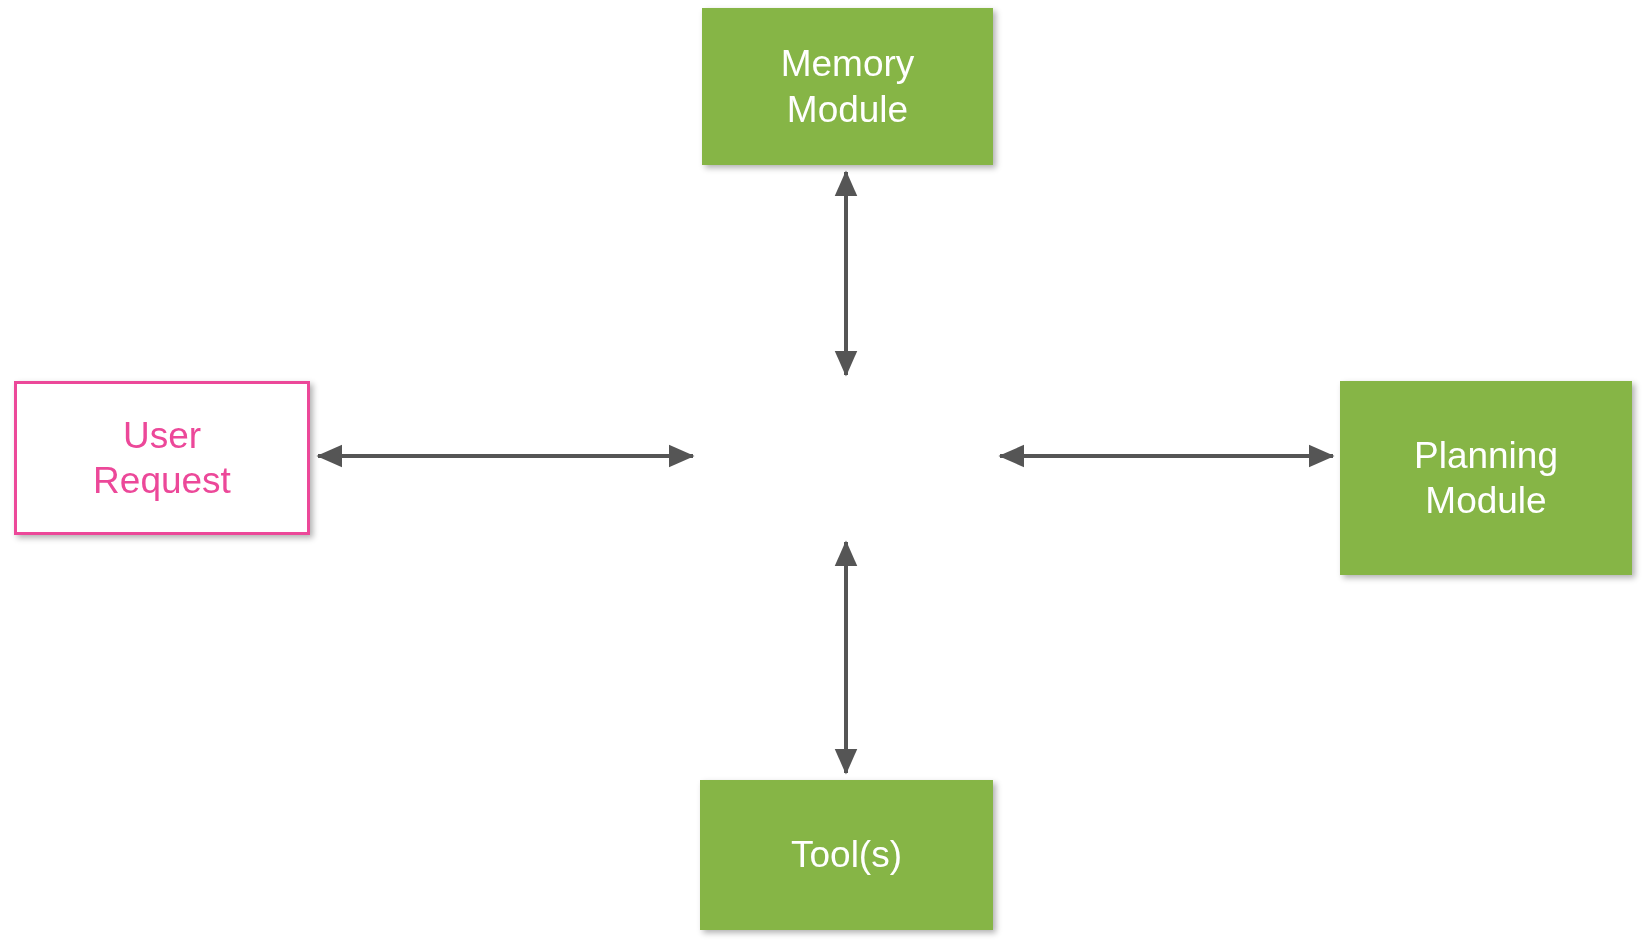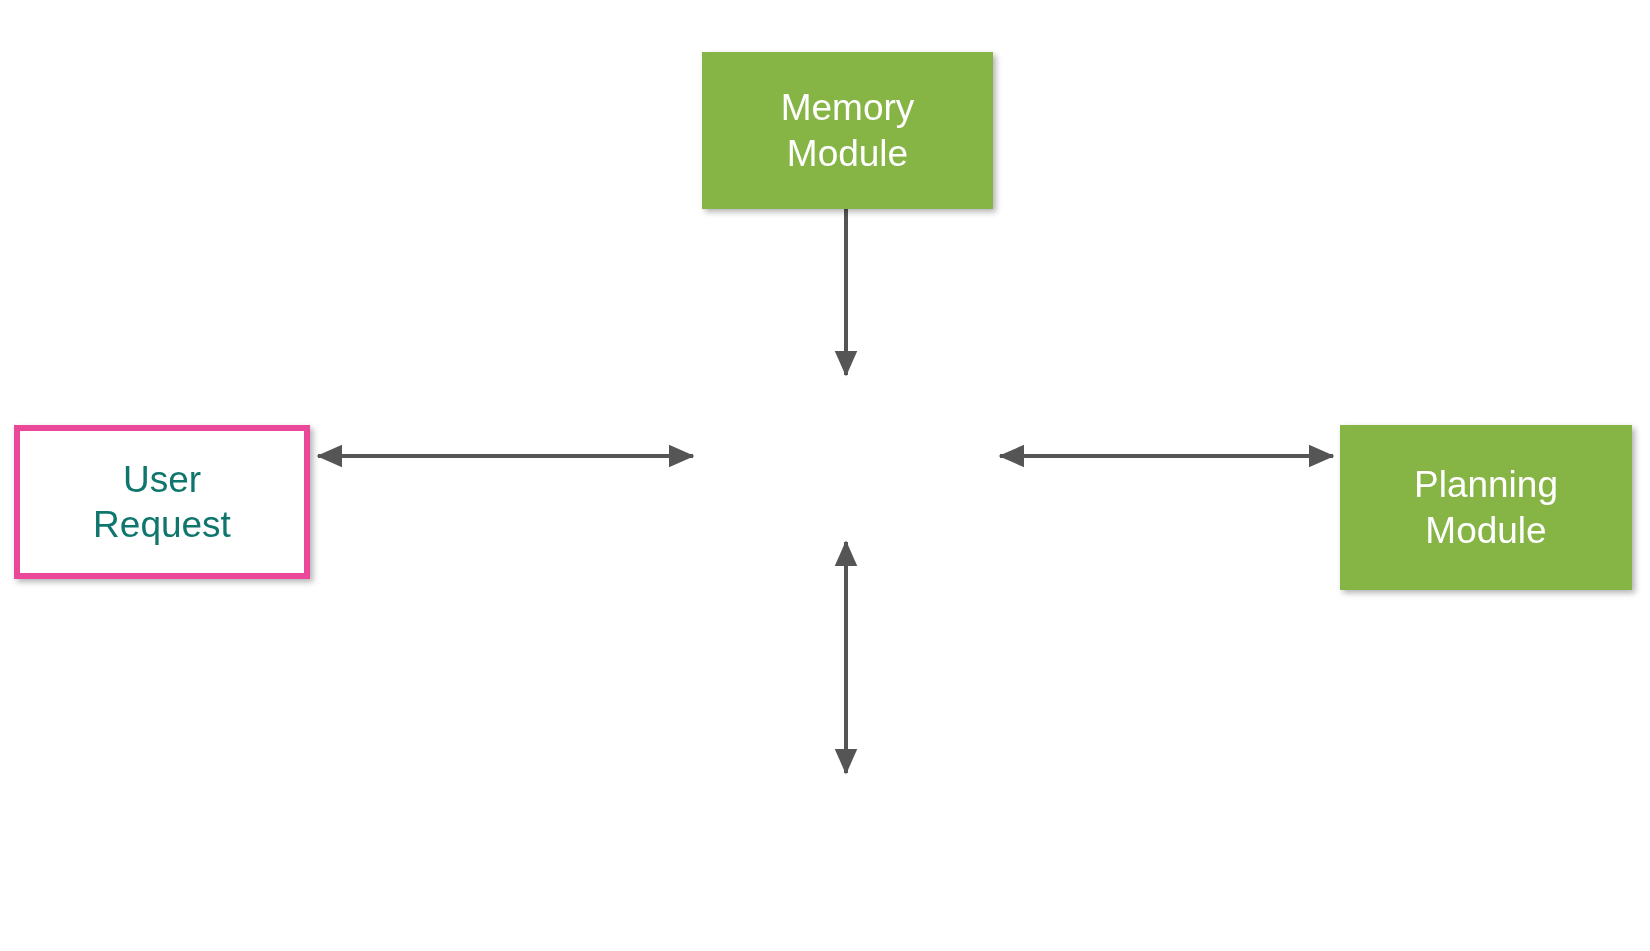--- a/index.html
+++ b/index.html
@@ -19,52 +19,51 @@
   }
   .node {
     position: absolute;
     display: flex;
     align-items: center;
     justify-content: center;
     text-align: center;
     line-height: 1.22;
     box-sizing: border-box;
     white-space: pre-line;
-    margin-top: 44px;
   }
   .node-green {
     background: #86b546;
     color: #ffffff;
     font-size: 37px;
     box-shadow: 3px 3px 6px rgba(0,0,0,0.30);
   }
   .node-white {
     background: #ffffff;
-    color: #0f766e;
+    color: #ec4899;
     font-size: 37px;
-    border: 6px solid #ec4899;
+    border: 3px solid #ec4899;
     box-shadow: 3px 3px 6px rgba(0,0,0,0.30);
   }
   .node-label {
     display: block;
     width: 100%;
   }
   svg.connectors {
     position: absolute;
     left: 0;
     top: 0;
     width: 1650px;
     height: 951px;
     pointer-events: none;
   }
   
   #node-memory   { left: 702px;  top: 8px;   width: 291px; height: 157px; }
   #node-core     { left: 700px;  top: 382px; width: 293px; height: 153px; }
   #node-user     { left: 14px;   top: 381px; width: 296px; height: 154px; }
-  #node-planning { left: 1340px; top: 381px; width: 292px; height: 165px; }
+  #node-planning { left: 1340px; top: 381px; width: 292px; height: 194px; }
   #node-tools    { left: 700px;  top: 780px; width: 293px; height: 150px; }
 </style>
 </head>
 <body>
 
 <div id="canvas">
 
   <svg class="connectors" viewBox="0 0 1650 951" xmlns="http://www.w3.org/2000/svg">
     <defs>
       <marker id="arrow-end" viewBox="0 0 10 10" refX="9.4" refY="5" markerWidth="6.4" markerHeight="6.4" orient="auto-start-reverse">
@@ -98,14 +97,17 @@
   <div class="node node-white" id="node-user">
     <span class="node-label">User
 Request</span>
   </div>
 
   <div class="node node-green" id="node-planning">
     <span class="node-label">Planning
 Module</span>
   </div>
 
+  <div class="node node-green" id="node-tools">
+    <span class="node-label">Tool(s)</span>
+  </div>
 
 </div>
 
 </body></html>

